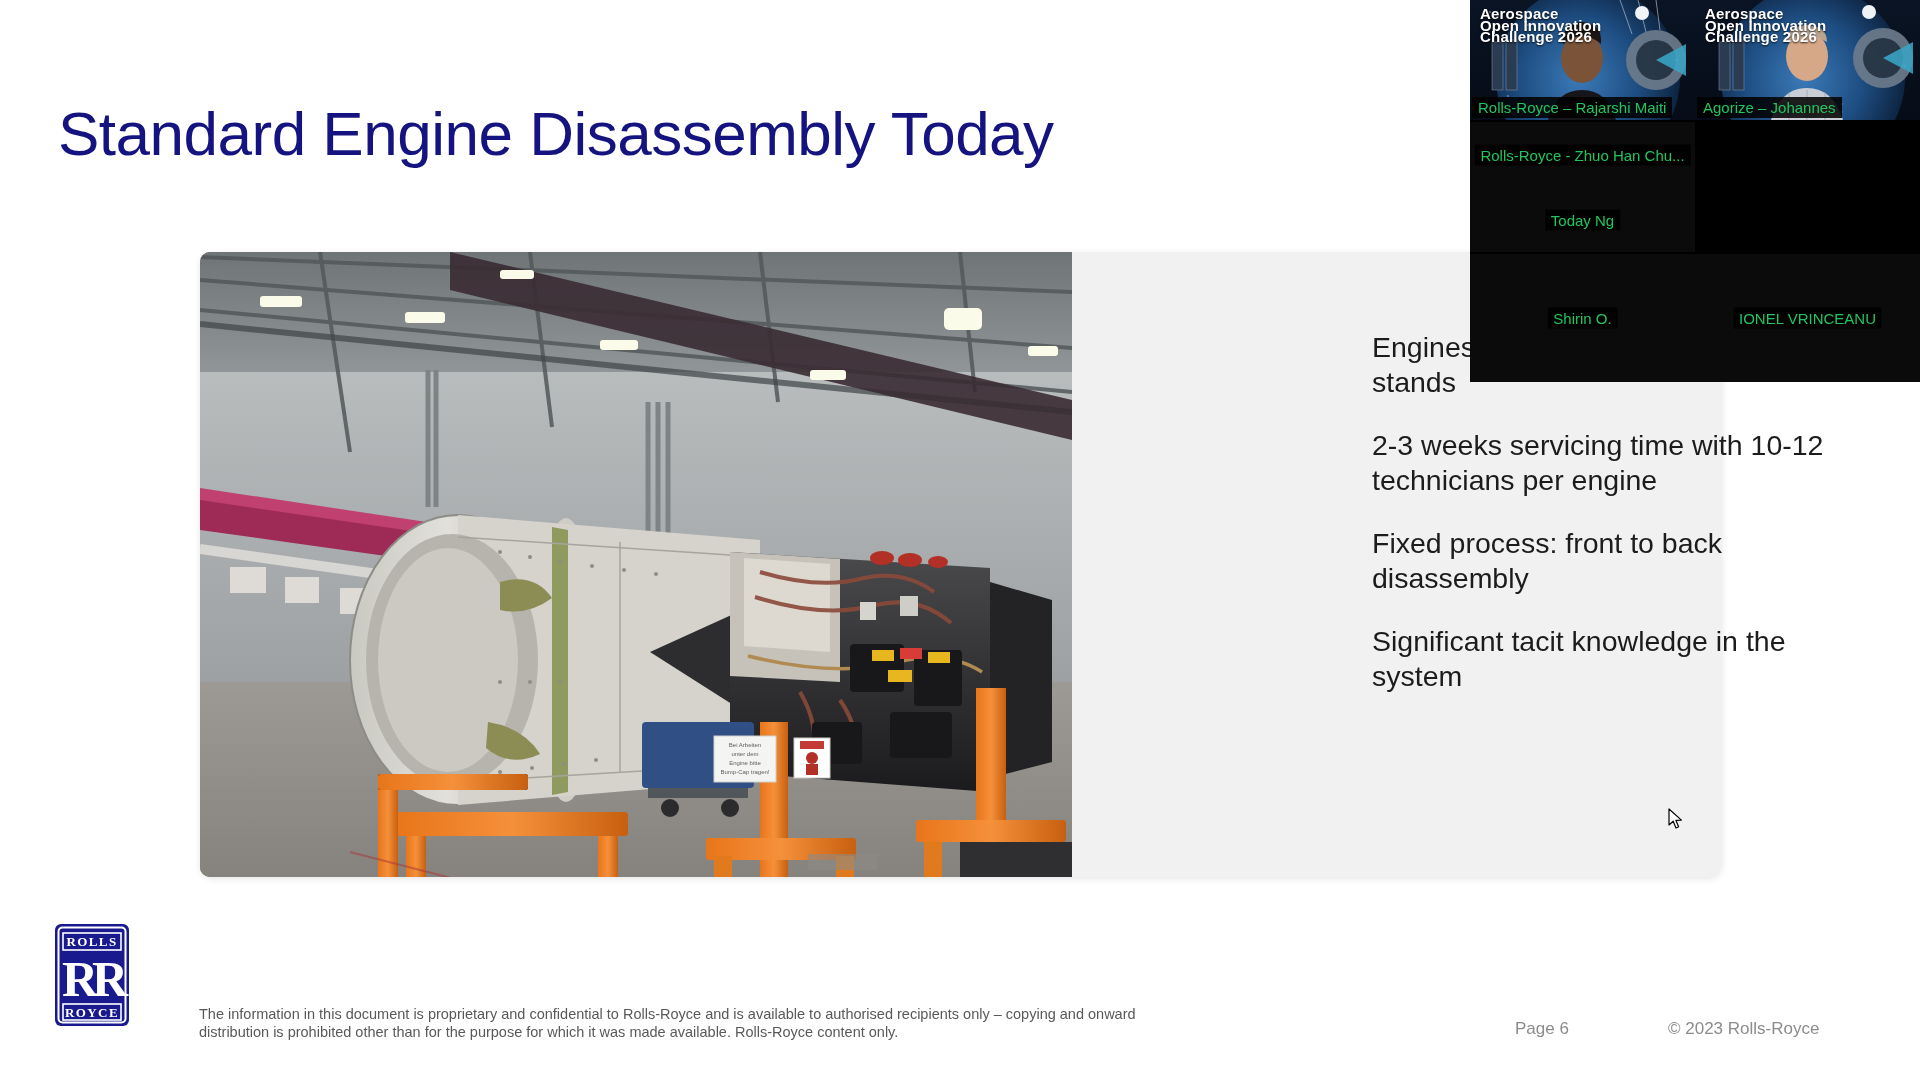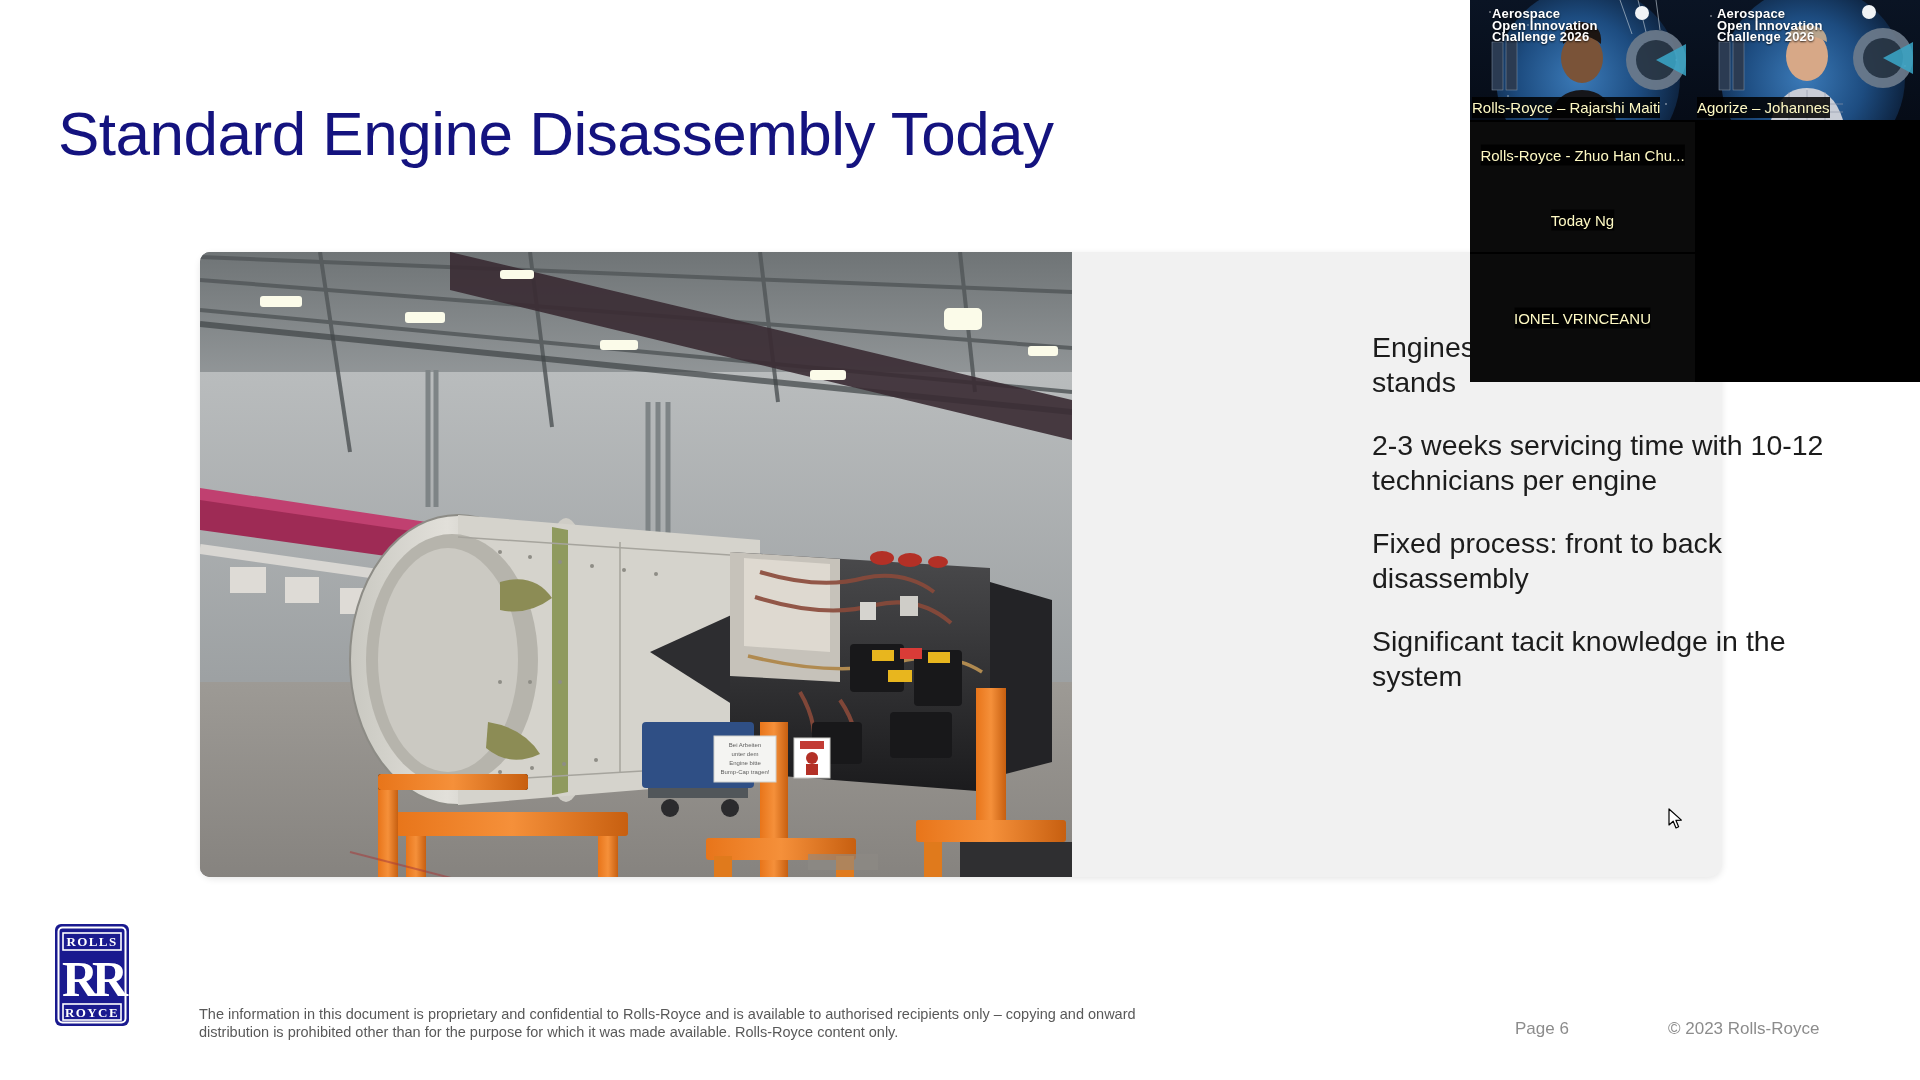--- a/index.html
+++ b/index.html
@@ -124,44 +124,43 @@
     width: 225px;
     height: 100%;
     overflow: hidden;
     background: #000;
   }
   .video-tile.camera-off { background: #0b0b0b; }
 
   .tile-name {
     position: absolute;
     font-size: 15px;
-    color: #fef9c3;
+    color: #22c55e;
     background: rgba(0,0,0,0.86);
-    padding: 2px 0;
+    padding: 2px 6px;
     white-space: nowrap;
     font-family: "Liberation Sans", sans-serif;
   }
   .video-tile.camera-on .tile-name { left: 2px; bottom: 2px; }
   .video-tile.camera-off .tile-name {
     left: 50%; top: 50%;
     transform: translate(-50%,-50%);
   }
 
   .vc-bg { position: absolute; inset: 0; width: 100%; height: 100%; display: block; }
 
   .bg-caption {
     position: absolute;
     left: 10px; top: 8px;
     color: #ffffff;
-    font-size: 13px;
+    font-size: 15px;
     line-height: 11.5px;
     font-weight: bold;
     letter-spacing: 0.2px;
     text-shadow: 0 1px 2px rgba(0,0,0,0.8);
-    margin-left: 12px;
   }
 
   
   #mouse-cursor {
     position: absolute;
     left: 1668px;
     top: 808px;
     width: 16px;
     height: 22px;
   }
@@ -518,20 +517,23 @@
       <div class="video-tile camera-off">
         <div class="tile-name">Rolls-Royce - Zhuo Han Chu...</div>
       </div>
       <div class="video-tile camera-off">
         <div class="tile-name">Today Ng</div>
       </div>
     </div>
 
     <div class="video-row" id="video-row-3">
       <div class="video-tile camera-off">
+        <div class="tile-name">Shirin O.</div>
+      </div>
+      <div class="video-tile camera-off">
         <div class="tile-name">IONEL VRINCEANU</div>
       </div>
     </div>
   </div>
 
   <div id="mouse-cursor">
     <svg viewBox="0 0 16 22" aria-hidden="true">
       <path d="M1 1 L1 17 L5.2 13.2 L8 20 L10.6 18.8 L7.9 12.3 L13.4 12.1 Z" fill="#ffffff" stroke="#000000" stroke-width="1.2" stroke-linejoin="round"></path>
     </svg>
   </div>

